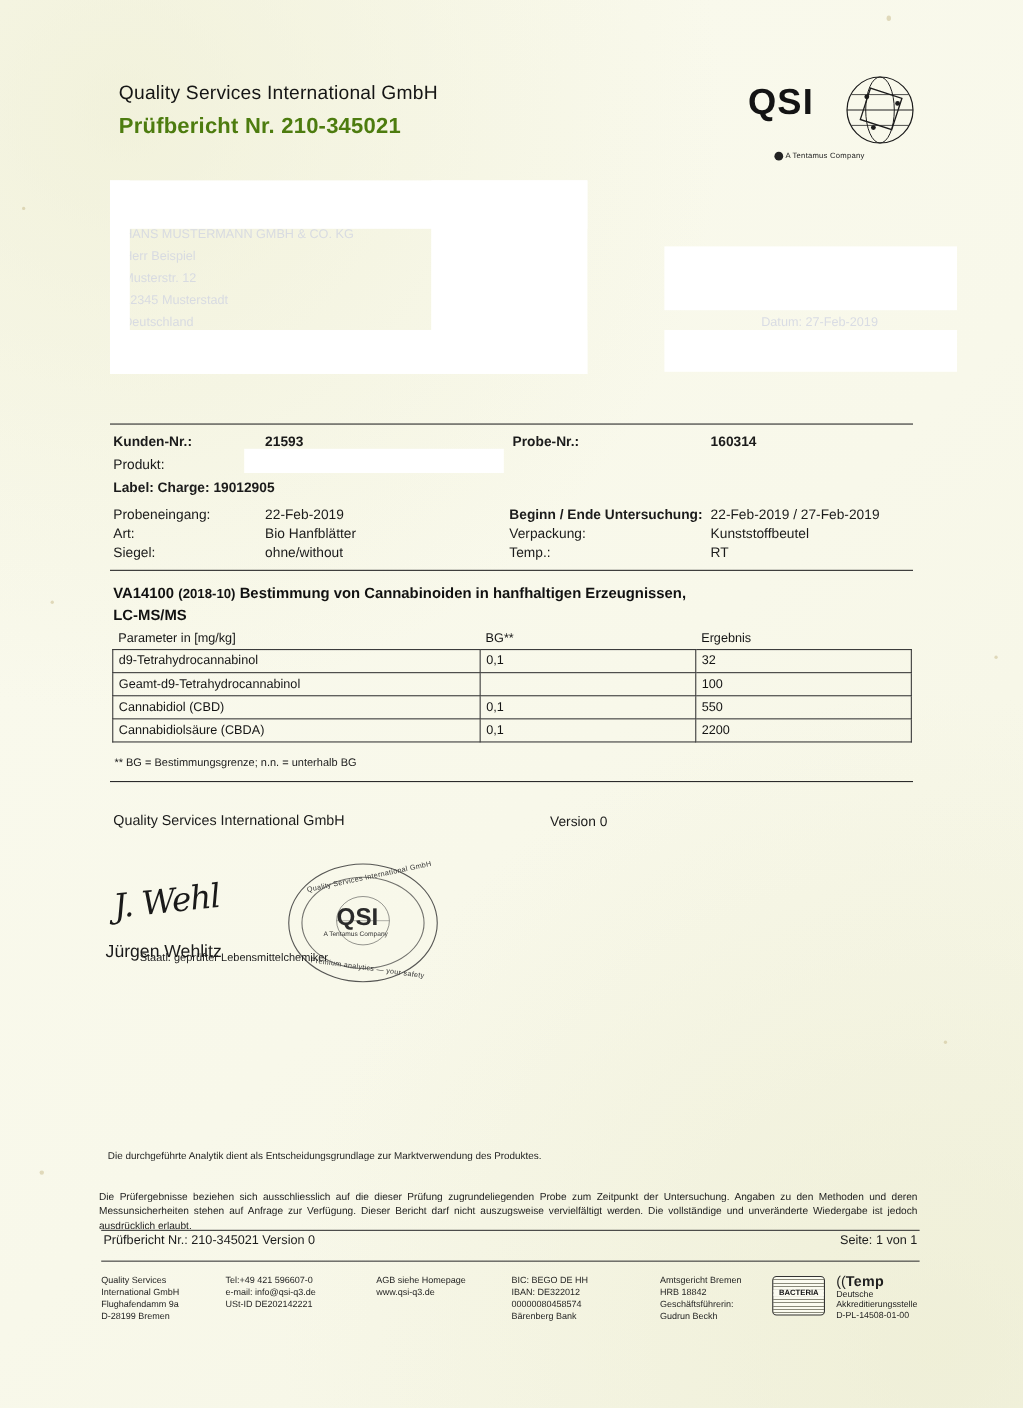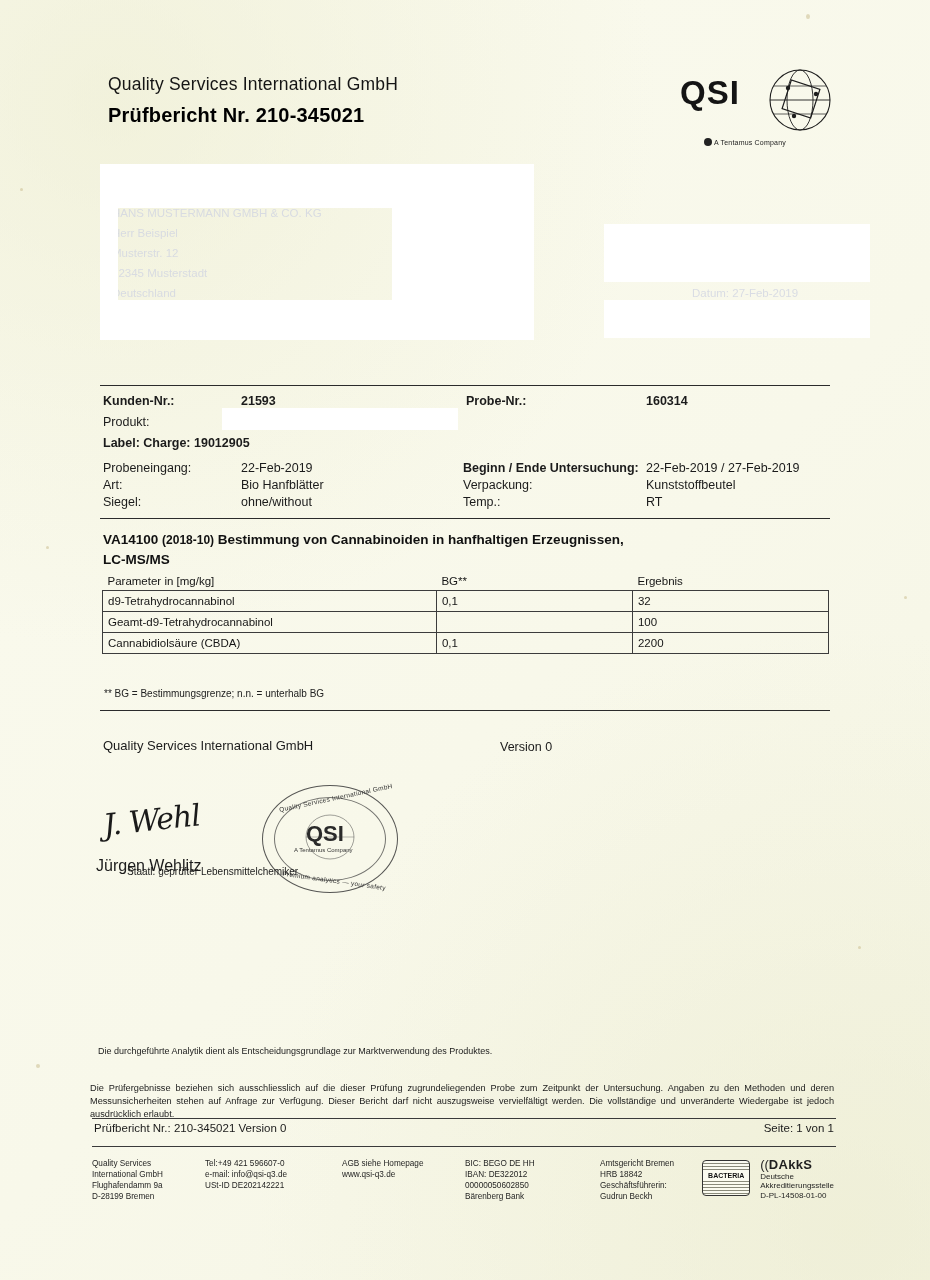--- a/index.html
+++ b/index.html
@@ -49,21 +49,21 @@
     letter-spacing: .2px;
     color: #151515;
   }
   .hdr-title {
     position: absolute;
     left: 108px;
     top: 104px;
     font-size: 20px;
     font-weight: bold;
     letter-spacing: .2px;
-    color: #000000;
+    color: #4d7c0f;
   }
   .qsi-logo {
     position: absolute;
     right: 86px;
     top: 62px;
     width: 170px;
     height: 86px;
   }
   .qsi-logo .qsi-text {
     position: absolute;
@@ -454,20 +454,25 @@
           <td>d9-Tetrahydrocannabinol</td>
           <td>0,1</td>
           <td>32</td>
         </tr>
         <tr>
           <td>Geamt-d9-Tetrahydrocannabinol</td>
           <td></td>
           <td>100</td>
         </tr>
         <tr>
+          <td>Cannabidiol (CBD)</td>
+          <td>0,1</td>
+          <td>550</td>
+        </tr>
+        <tr>
           <td>Cannabidiolsäure (CBDA)</td>
           <td>0,1</td>
           <td>2200</td>
         </tr>
       </tbody>
     </table>
 
     <div class="footnote">** BG = Bestimmungsgrenze; n.n. = unterhalb BG</div>
 
     <div class="rule" style="top:710px;"></div>
@@ -513,37 +518,37 @@
         <div>e-mail: info@qsi-q3.de</div>
         <div>USt-ID DE202142221</div>
       </div>
       <div class="c c3">
         <div>AGB siehe Homepage</div>
         <div>www.qsi-q3.de</div>
       </div>
       <div class="c c4">
         <div>BIC: BEGO DE HH</div>
         <div>IBAN: DE322012</div>
-        <div>00000050602850</div>
+        <div>00000080458574</div>
         <div>Bärenberg Bank</div>
       </div>
       <div class="c c5">
         <div>Amtsgericht Bremen</div>
         <div>HRB 18842</div>
         <div>Geschäftsführerin:</div>
         <div>Gudrun Beckh</div>
       </div>
     </div>
 
     <div class="foot-logos">
       <div class="bacteria-seal">
         <span>BACTERIA</span>
       </div>
       <div class="dakks">
-        <div><span class="paren">((</span><span class="big">DAkkS</span></div>
+        <div><span class="paren">((</span><span class="big">Temp</span></div>
         <div>Deutsche</div>
         <div>Akkreditierungsstelle</div>
         <div>D-PL-14508-01-00</div>
       </div>
     </div>
 
   </div>
 </div>
 
 </body></html>

